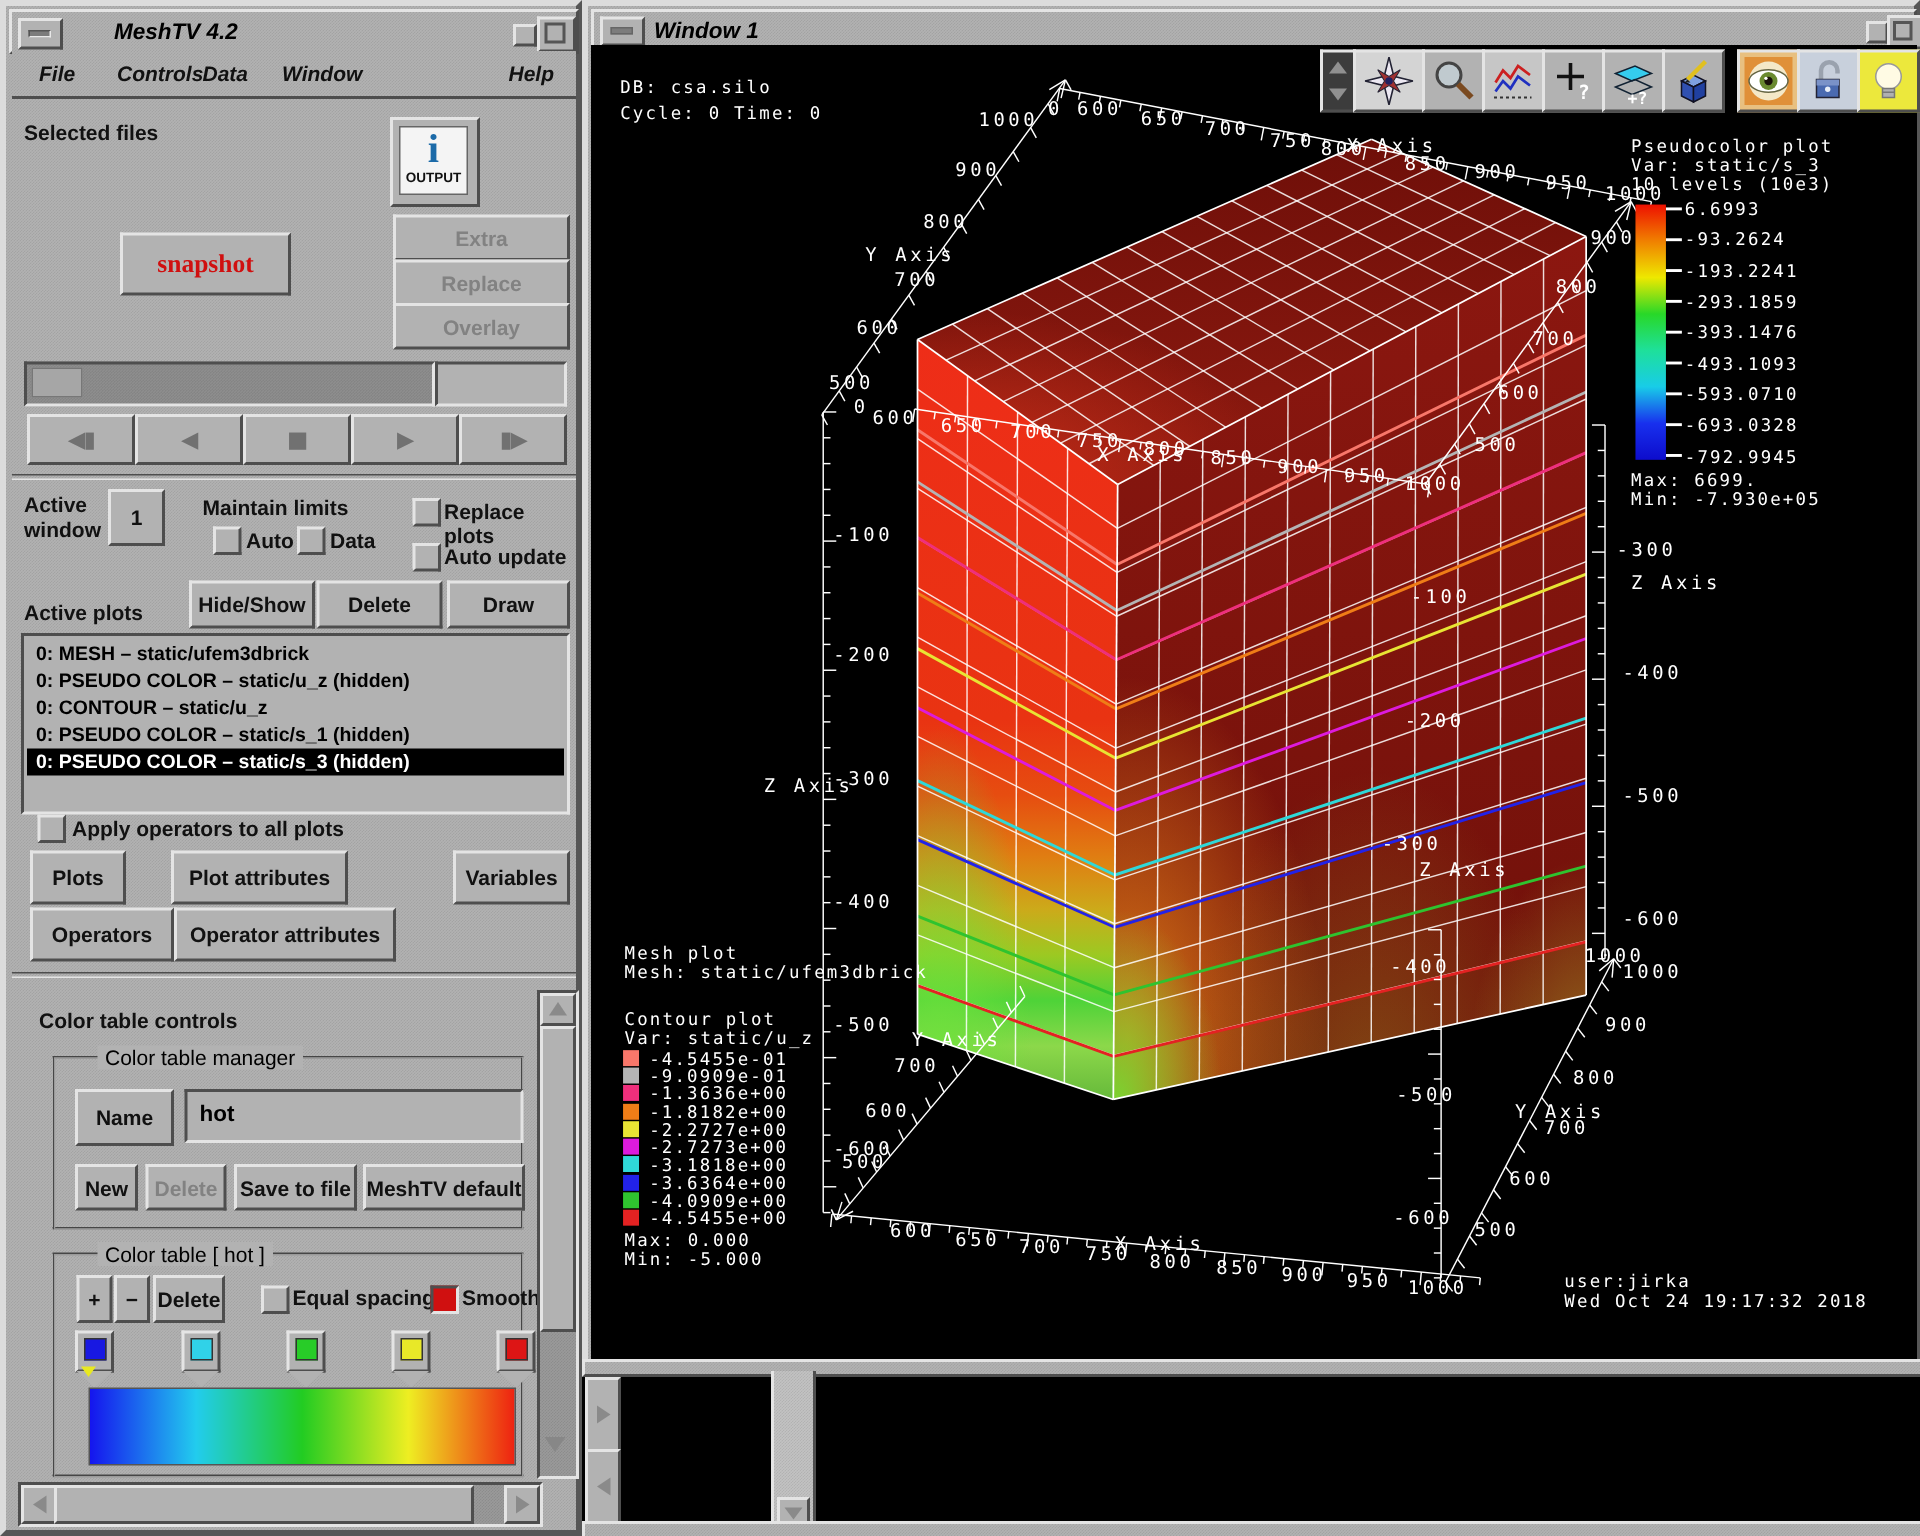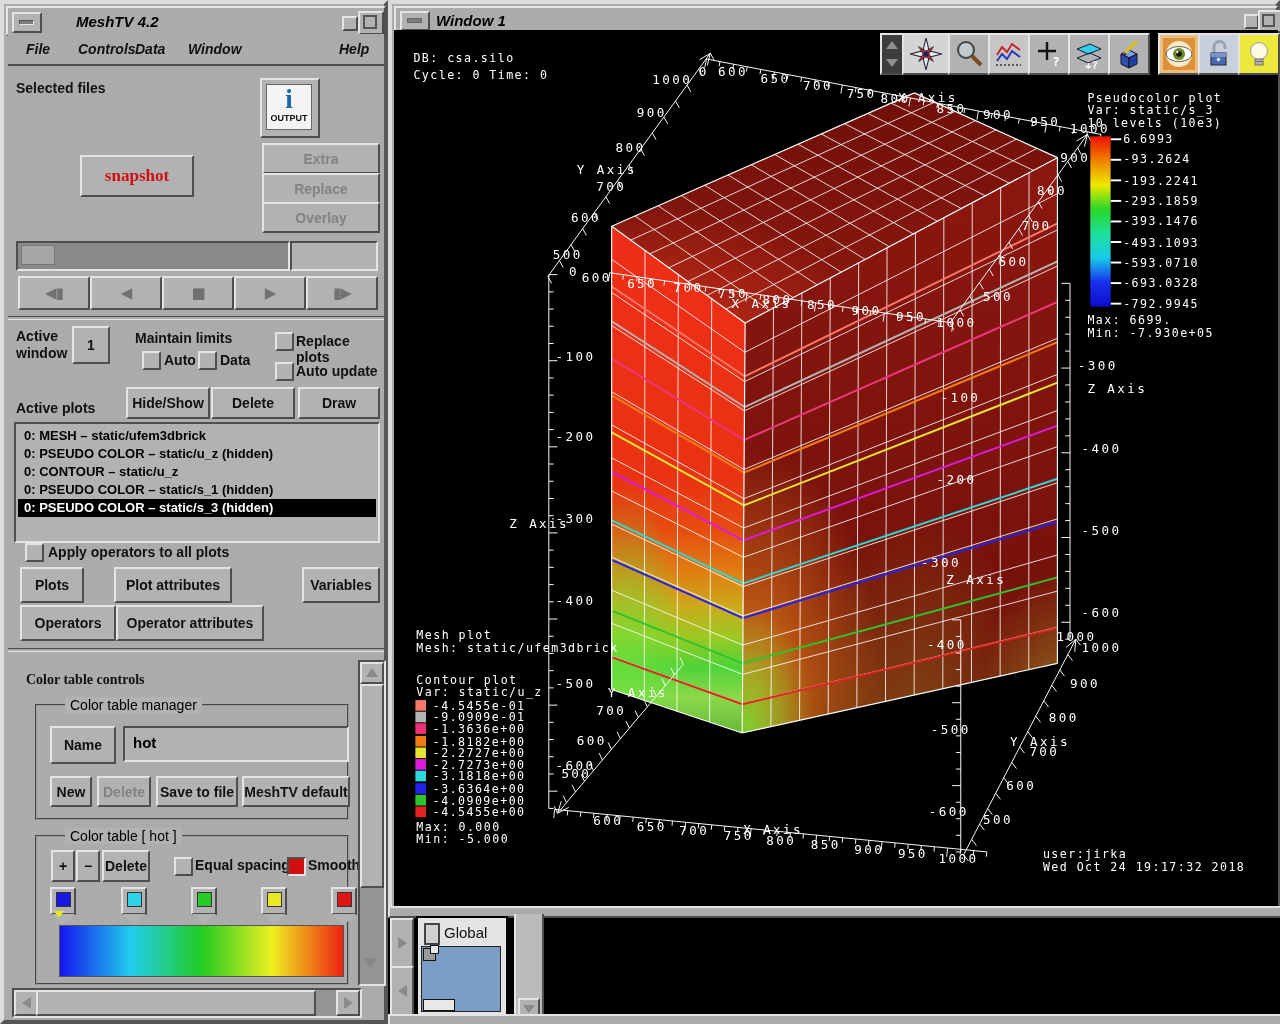--- a/index.html
+++ b/index.html
@@ -134,21 +134,21 @@
     <span class="abs lbl" style="left:44px;top:540px;">Apply operators to all plots</span>
 
     <div class="abs up btn" style="left:16px;top:563px;width:60px;height:32px;">Plots</div>
     <div class="abs up btn" style="left:110px;top:563px;width:114px;height:32px;">Plot attributes</div>
     <div class="abs up btn" style="left:298px;top:563px;width:74px;height:32px;">Variables</div>
     <div class="abs up btn" style="left:16px;top:601px;width:92px;height:32px;">Operators</div>
     <div class="abs up btn" style="left:112px;top:601px;width:144px;height:32px;">Operator attributes</div>
 
     <div class="abs" style="left:4px;top:644px;width:376px;height:2px;border-top:1px solid #4e4e4e;border-bottom:1px solid #e4e4e4;"></div>
 
-    <span class="abs lbl" style="left:22px;top:668px;font-family:Liberation Serif, serif;">Color table controls</span>
+    <span class="abs lbl" style="left:22px;top:668px;">Color table controls</span>
 
     <div class="abs grp" style="left:31px;top:700px;width:310px;height:112px;">
       <span class="grplbl">Color table manager</span>
       <div class="abs up btn" style="left:13px;top:20px;width:62px;height:34px;">Name</div>
       <div class="abs down" style="left:86px;top:20px;width:222px;height:32px;">
         <span style="font-weight:bold;font-size:15px;position:absolute;left:8px;top:6px;">hot</span>
       </div>
       <div class="abs up btn" style="left:13px;top:70px;width:38px;height:27px;">New</div>
       <div class="abs up btn dis" style="left:60px;top:70px;width:50px;height:27px;">Delete</div>
       <div class="abs up btn" style="left:119px;top:70px;width:78px;height:27px;">Save to file</div>
@@ -833,29 +833,20 @@
   <div class="abs" style="left:388px;top:906px;width:892px;height:118px;background:#000;">
     <div class="abs up dither" style="left:0;top:0;width:892px;height:8px;"></div>
 
     <div class="abs up btn" style="left:2px;top:12px;width:20px;height:46px;">
       <div style="width:0;height:0;border-top:6px solid transparent;border-bottom:6px solid transparent;border-left:9px solid #8a8a8a;"></div>
     </div>
     <div class="abs up btn" style="left:2px;top:60px;width:20px;height:46px;">
       <div style="width:0;height:0;border-top:6px solid transparent;border-bottom:6px solid transparent;border-right:9px solid #8a8a8a;"></div>
     </div>
 
-    <div class="abs" style="left:28px;top:10px;width:88px;height:98px;background:#e4e4e4;border:2px solid #000;">
-      <div class="abs" style="left:6px;top:5px;width:12px;height:18px;border:2px solid #444;background:#d0d0d0;"></div>
-      <span class="abs" style="left:26px;top:6px;font-size:15px;color:#111;">Global</span>
-      <div class="abs" style="left:3px;top:28px;width:78px;height:64px;background:#7b9cc4;border:1px solid #222;">
-        <div class="abs" style="left:1px;top:1px;width:11px;height:11px;background:#9a9a9a;border:1px solid #111;"></div>
-        <div class="abs" style="left:8px;top:-2px;width:7px;height:7px;background:#e8e8e8;border:1px solid #111;"></div>
-        <div class="abs" style="left:1px;top:52px;width:30px;height:10px;background:#e8e8e8;border:1px solid #111;"></div>
-      </div>
-    </div>
 
     <div class="abs dither" style="left:126px;top:8px;width:26px;height:108px;background-color:#c2c2c2;border-left:2px solid #e4e4e4;border-right:2px solid #4e4e4e;">
       <div class="abs up" style="left:2px;top:84px;width:18px;height:20px;">
         <div style="position:absolute;left:3px;top:5px;width:0;height:0;border-left:6px solid transparent;border-right:6px solid transparent;border-top:8px solid #8a8a8a;"></div>
       </div>
     </div>
 
     <div class="abs up dither" style="left:0;top:108px;width:892px;height:10px;"></div>
   </div>
 

